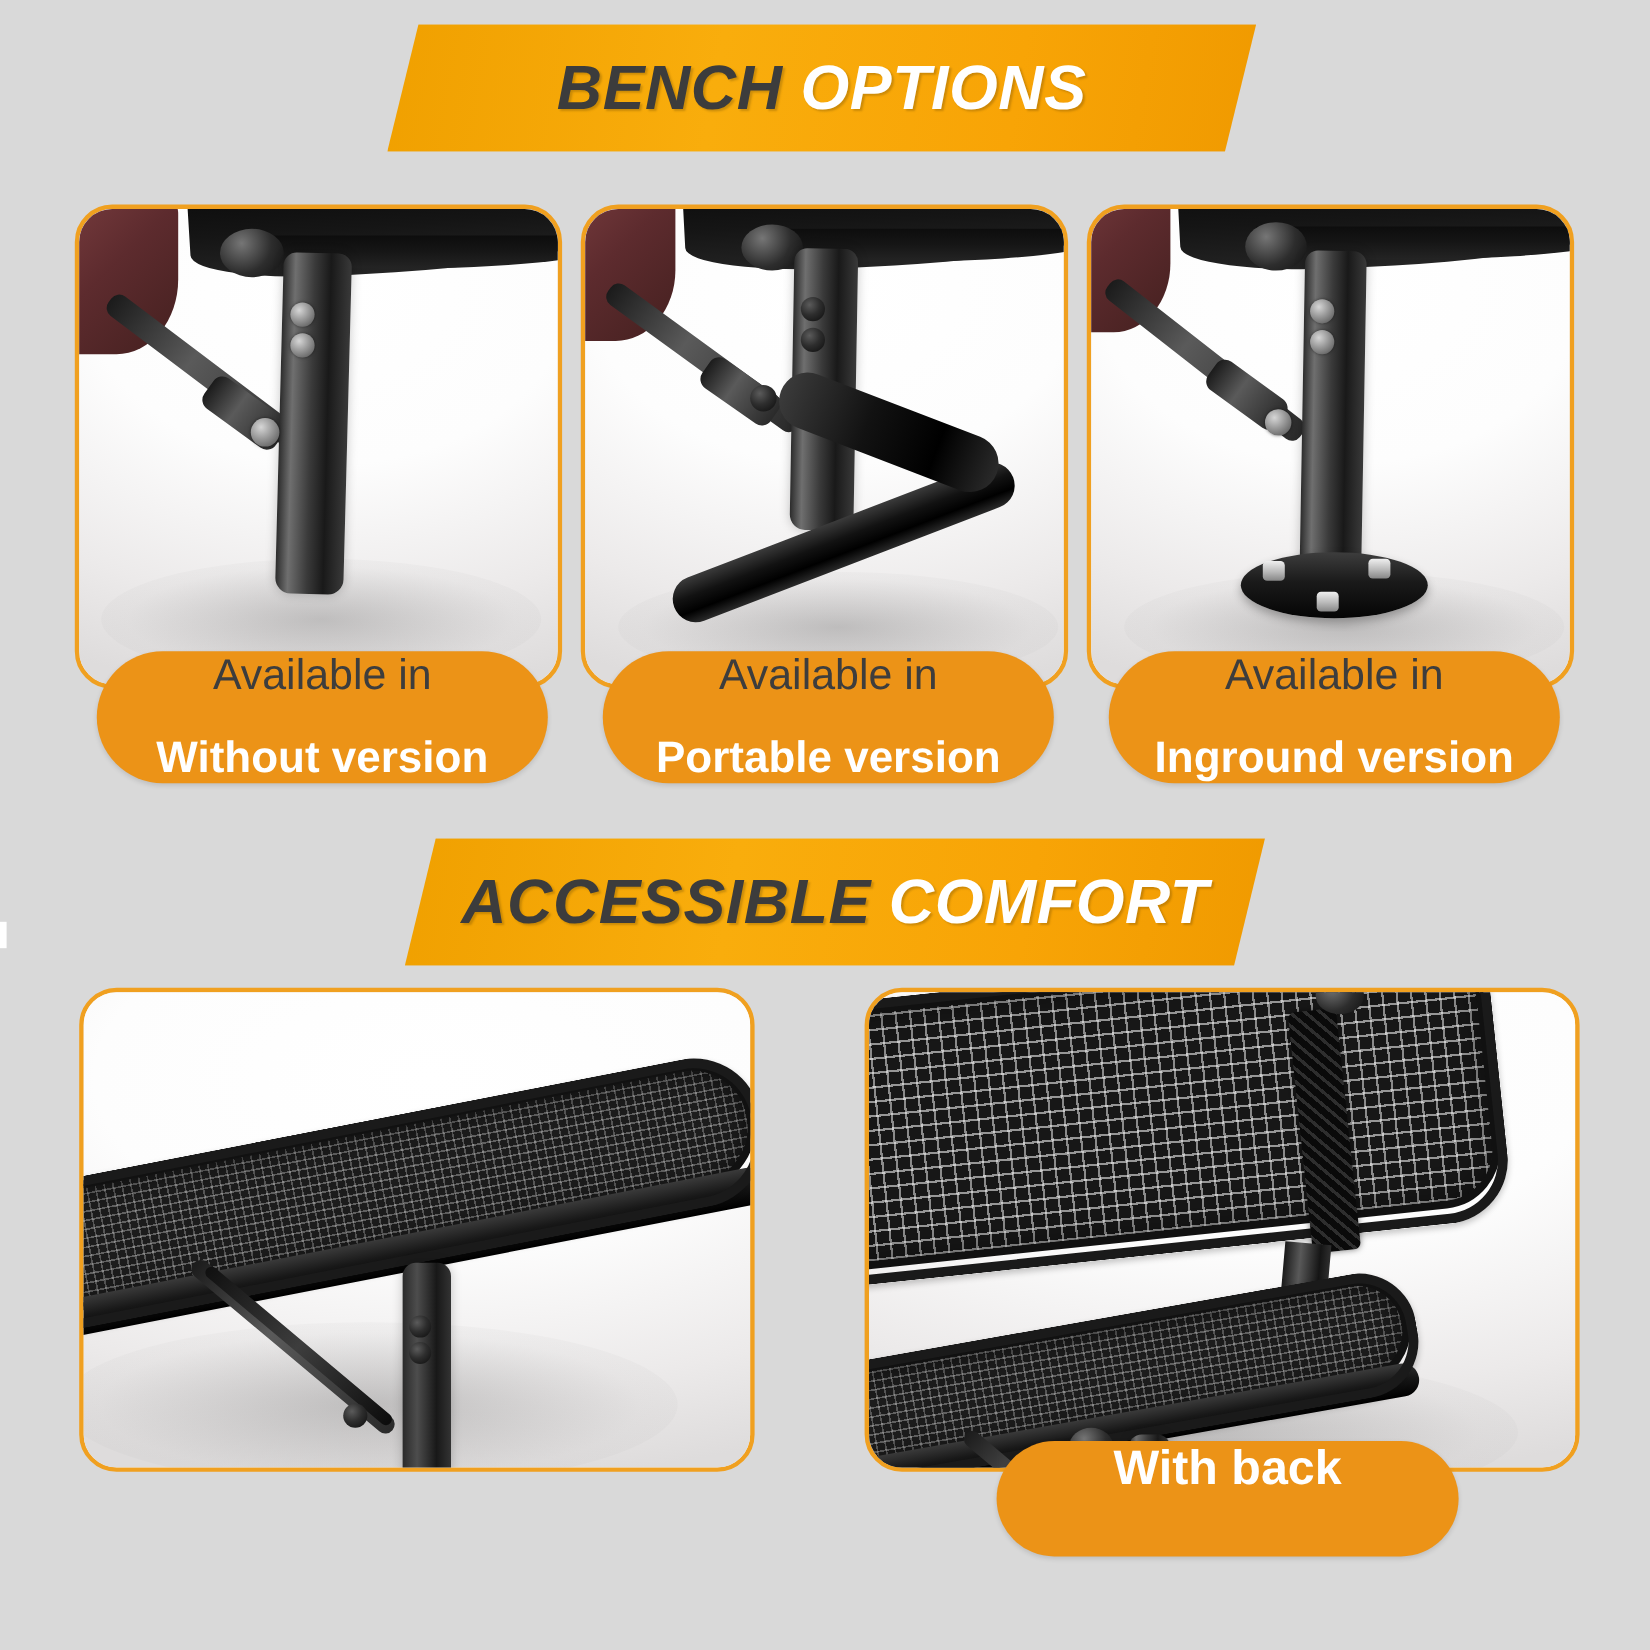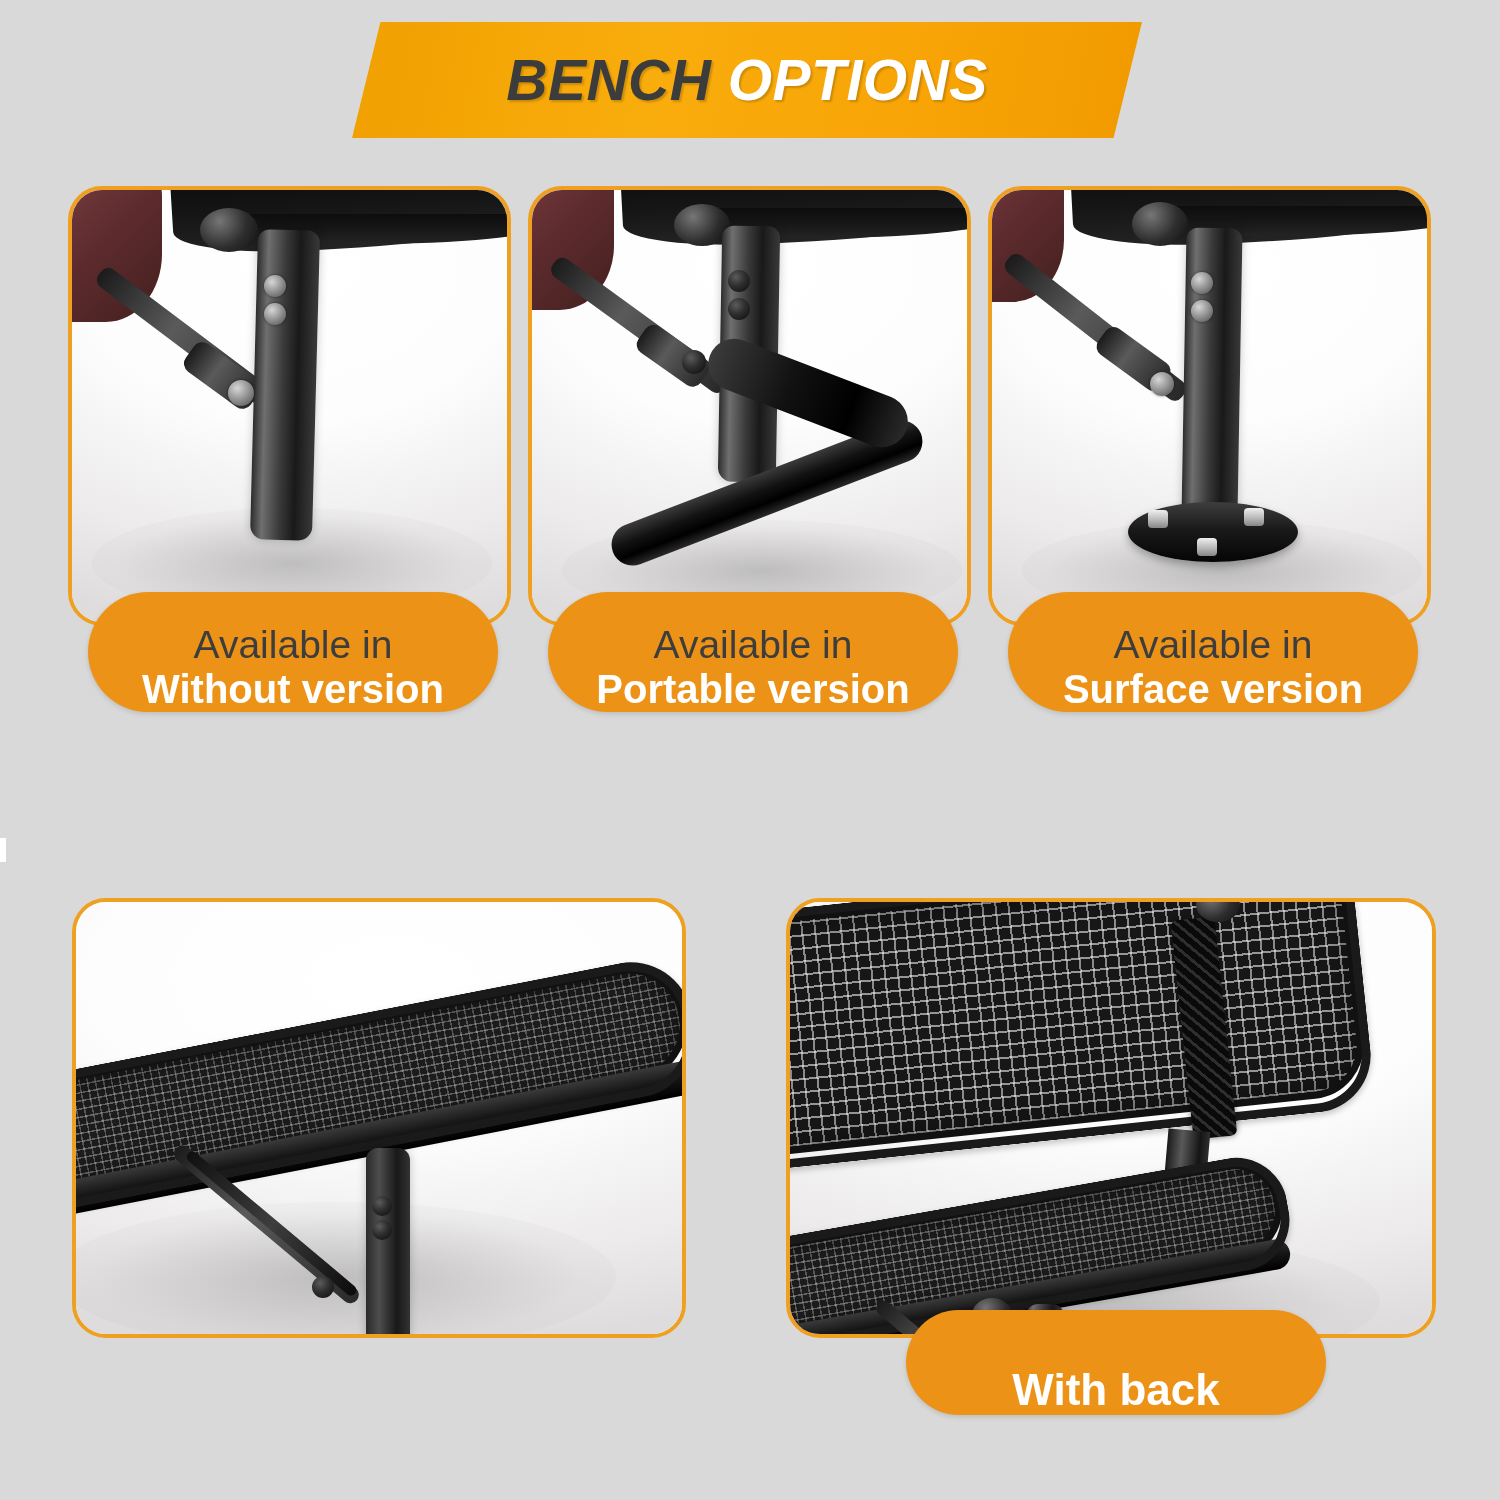--- a/index.html
+++ b/index.html
@@ -58,21 +58,21 @@
   
   #card-without-back { left:72px;  top:898px; width:614px; height:440px; }
   #card-with-back    { left:786px; top:898px; width:650px; height:440px; }
 
   
   .pill {
     position:absolute;
     background:#ec9317;
     border-radius:70px;
     display:flex; flex-direction:column;
-    align-items:center; justify-content:flex-end;
+    align-items:center; justify-content:space-between;
     text-align:center;
     line-height:1.13;
     box-shadow:0 2px 5px rgba(0,0,0,.13);
     z-index:6;
   }
   .pill-line-1 { color:#3d3d3d; font-size:39px; font-weight:normal; }
   .pill-line-2 { color:#ffffff; font-size:40px; font-weight:bold; }
   .pill-single { color:#ffffff; font-size:44px; font-weight:bold; }
 
   #pill-inground { left:88px;  top:592px; width:410px; height:120px; }
@@ -249,23 +249,28 @@
         <div class="base-plate" style="left:136px; top:312px; width:170px; height:60px;"></div>
         <div class="anchor" style="left:156px; top:320px; width:20px; height:18px;"></div>
         <div class="anchor" style="left:252px; top:318px; width:20px; height:18px;"></div>
         <div class="anchor" style="left:205px; top:348px; width:20px; height:18px;"></div>
       </div>
     </div>
   </div>
 
   <div class="pill" id="pill-surface">
     <span class="pill-line-1">Available in</span>
-    <span class="pill-line-2">Surface version</span>
-  </div>
-
+    <span class="pill-line-2">Inground version</span>
+  </div>
+
+  <div class="banner" id="banner-2">
+    <div class="banner-text">
+      <span class="bt-dark">ACCESSIBLE</span><span>&nbsp;</span><span class="bt-light">COMFORT</span>
+    </div>
+  </div>
 
   <div class="card" id="card-without-back">
     <div class="card-stage">
       <div class="art">
         <div class="shadow-blob" style="left:-20px; top:300px; width:560px; height:150px;"></div>
 
         <div style="position:absolute; left:-60px; top:118px; width:680px; height:160px; transform:rotate(-11deg);">
           <div class="mesh" style="left:0; top:0; width:680px; height:116px; border-radius:0 58px 58px 0;"></div>
           <div class="mesh-rail" style="left:0; top:104px; width:680px; height:34px; border-radius:0 30px 30px 0;"></div>
           <div class="edge-frame" style="left:-6px; top:-4px; width:692px; height:136px; border-radius:0 62px 62px 0; border-left:none;"></div>

